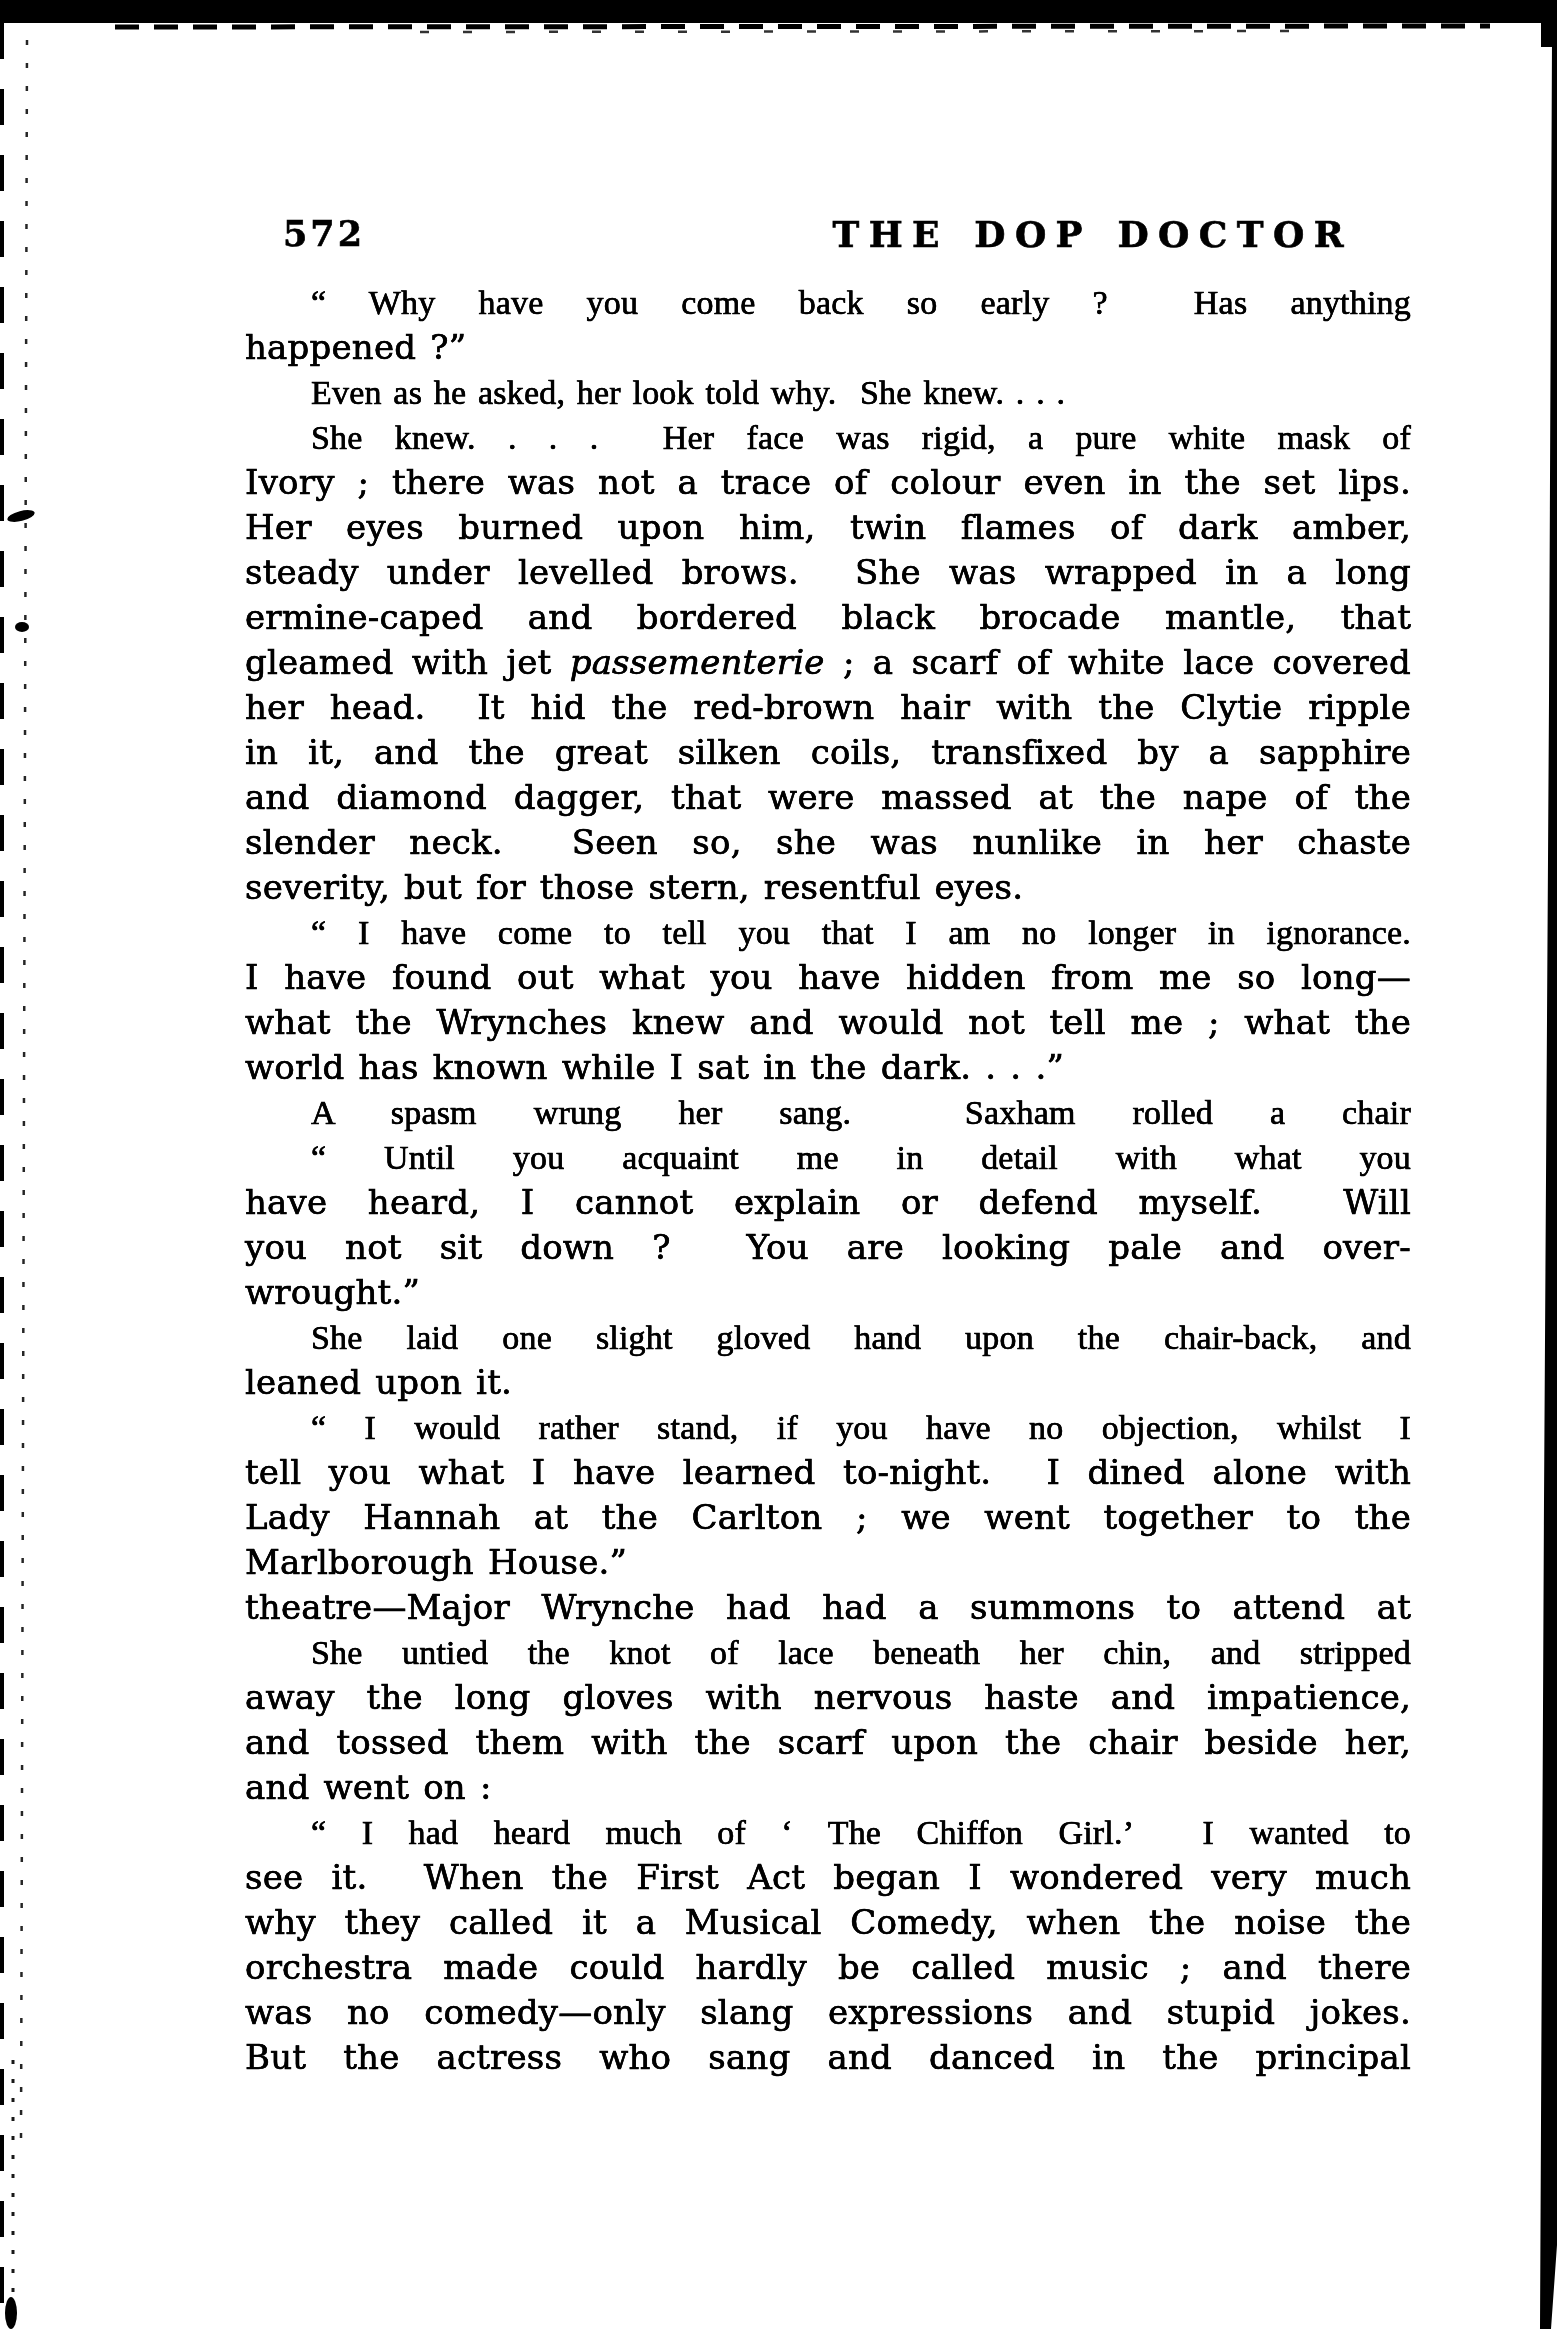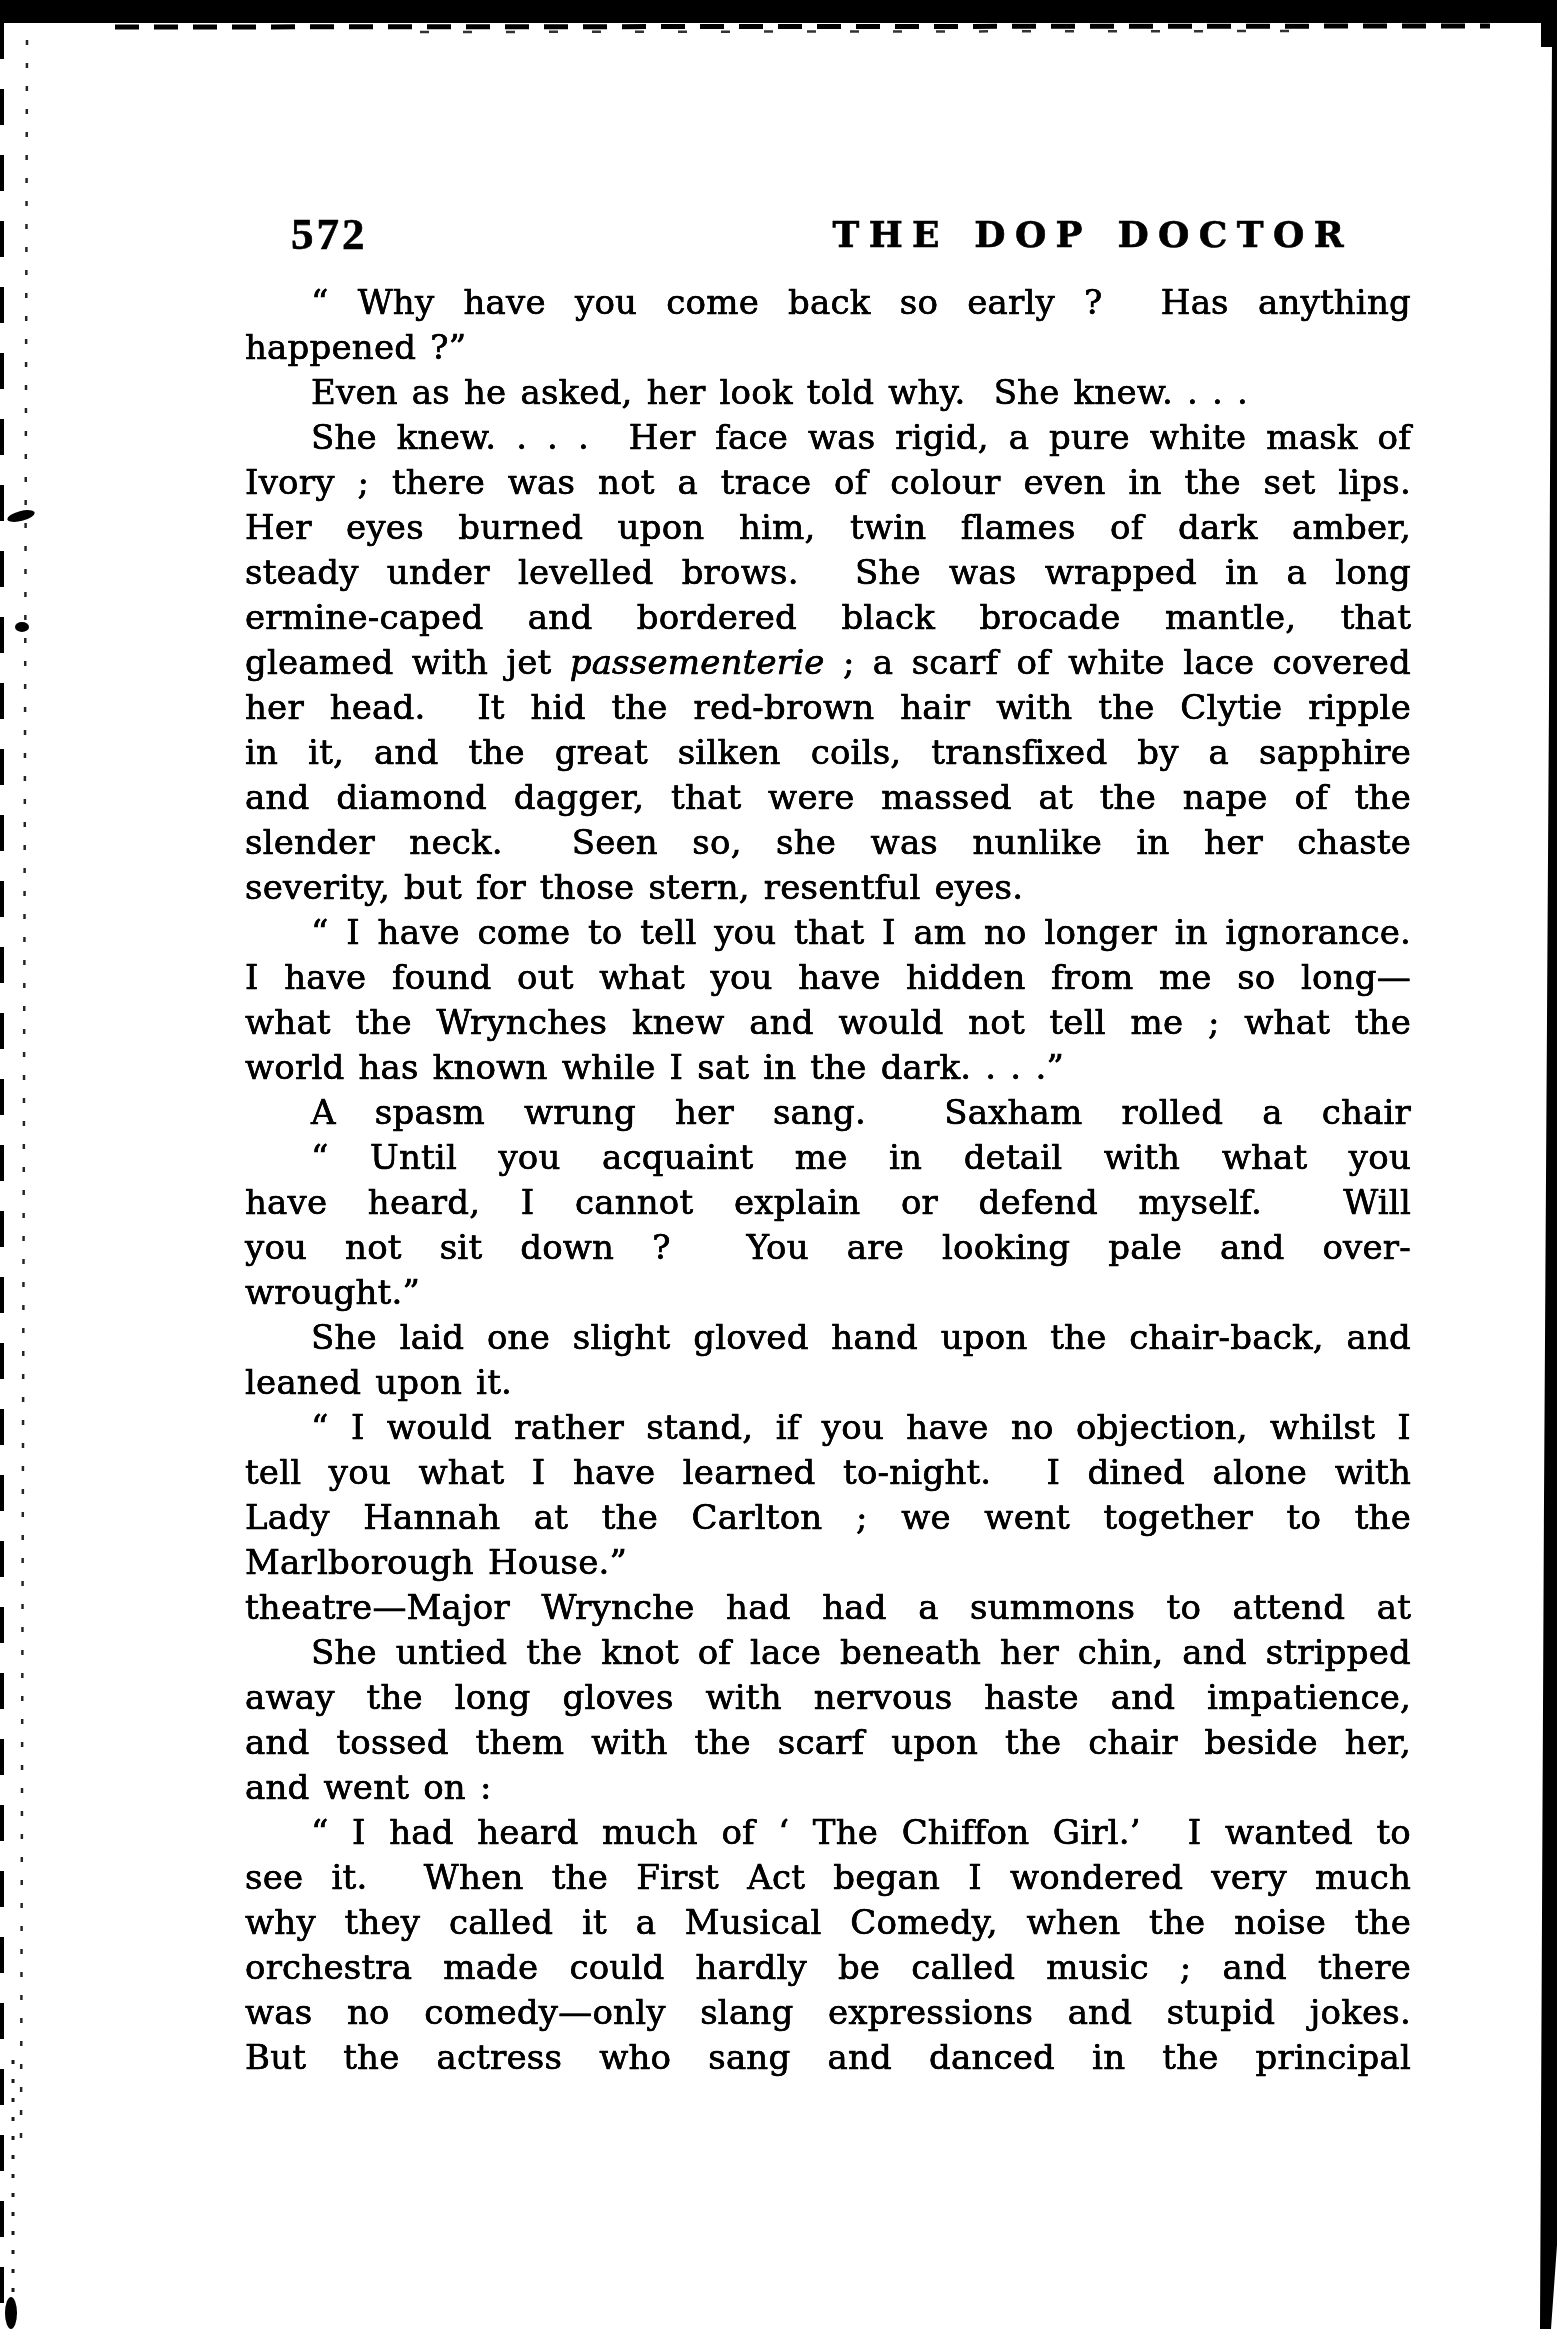--- a/index.html
+++ b/index.html
@@ -21,25 +21,24 @@
   .running-head {
     position: absolute;
     top: 211px;
     left: 245px;
     width: 1166px;
     height: 46px;
     line-height: 46px;
   }
   .pagenum {
     position: absolute;
-    left: 46px; top: 0;
-    font-size: 45px;
+    left: 38px; top: 0;
+    font-size: 35px;
     font-weight: bold;
     letter-spacing: 3px;
-    font-family: Liberation Serif, serif;
   }
   .title {
     position: absolute;
     left: 0; right: 0; top: 0;
     text-align: right;
     padding-right: 58px;
     font-size: 36px;
     font-weight: bold;
     letter-spacing: 0.26em;
     word-spacing: 0.1em;
@@ -58,21 +57,21 @@
     white-space: pre-wrap;
     letter-spacing: 0.2px;
     word-spacing: 3px;
     text-shadow: 0 0 0.4px #000;
     overflow: visible;
   }
   .line.just {
     text-align: justify;
     text-align-last: justify;
   }
-  .line.indent { padding-left: 66px; }
+  .line.indent { padding-left: 66px; font-family: Liberation Serif, serif; }
   .line i { font-style: italic; }
 </style>
 </head>
 <body>
 
 <div class="page">
 
   <svg class="artifacts" width="1557" height="2329" viewBox="0 0 1557 2329" aria-hidden="true">
 
     <rect x="0" y="0" width="1557" height="23" fill="#000"></rect>

